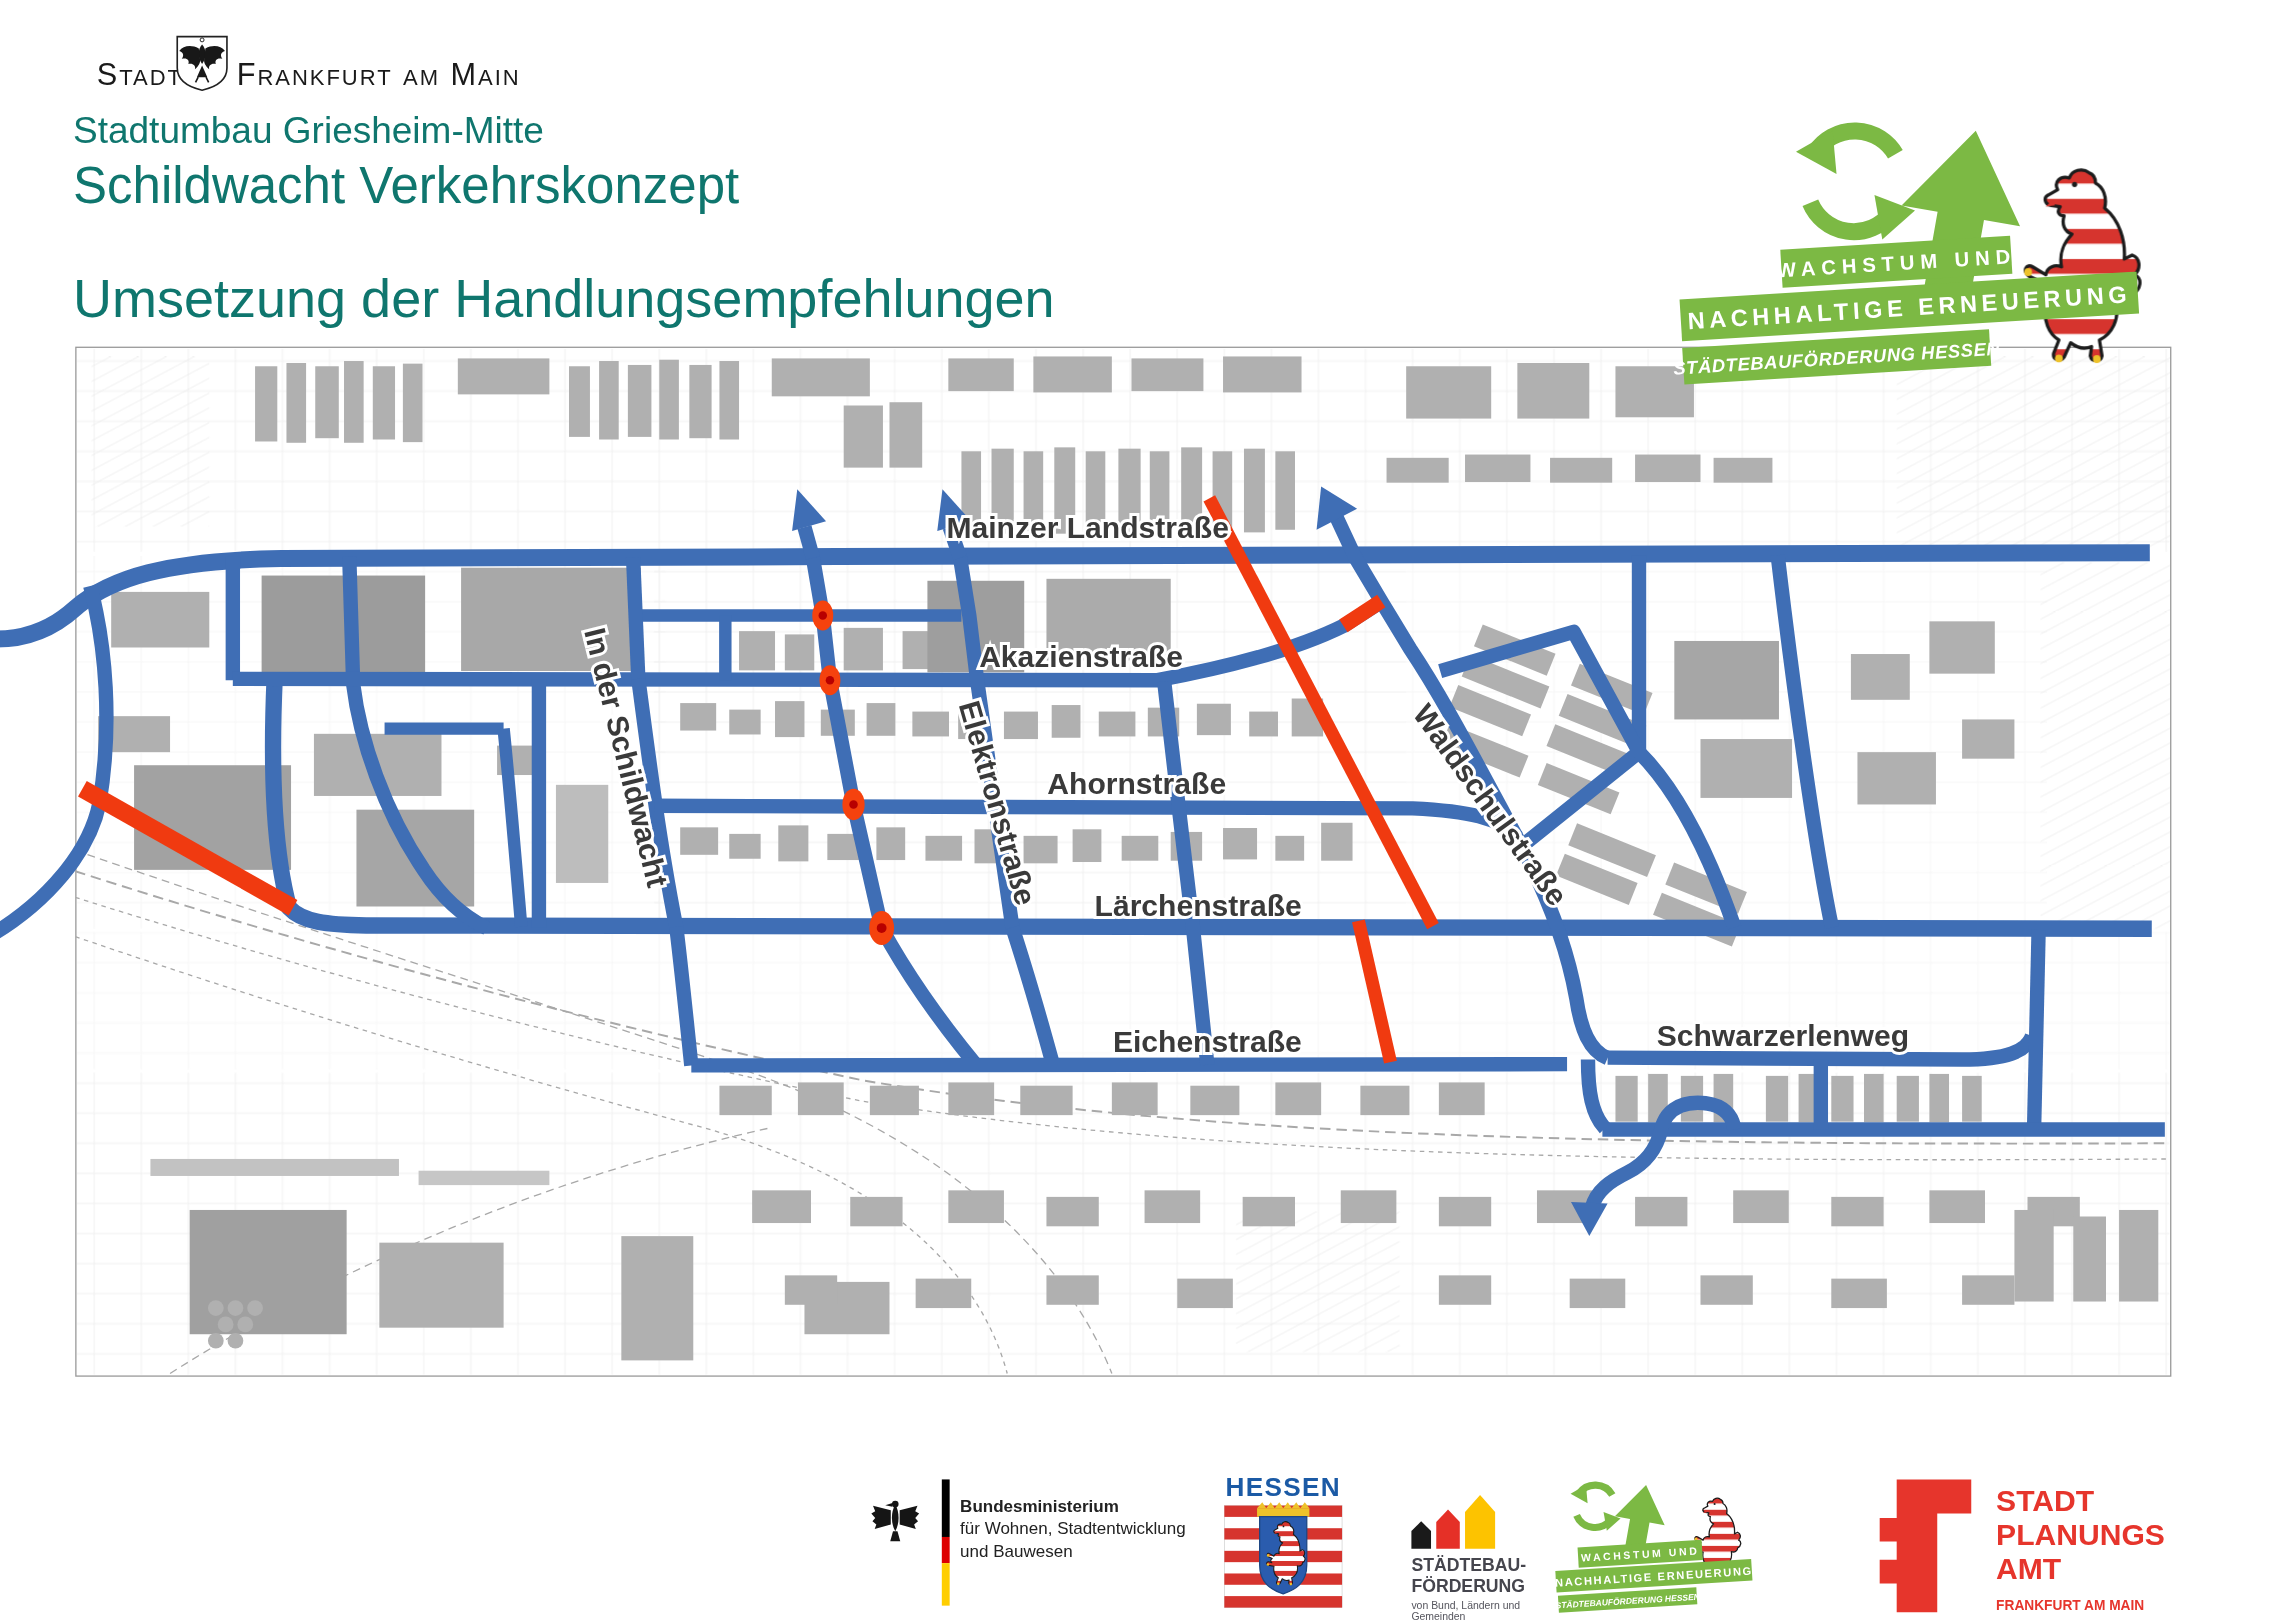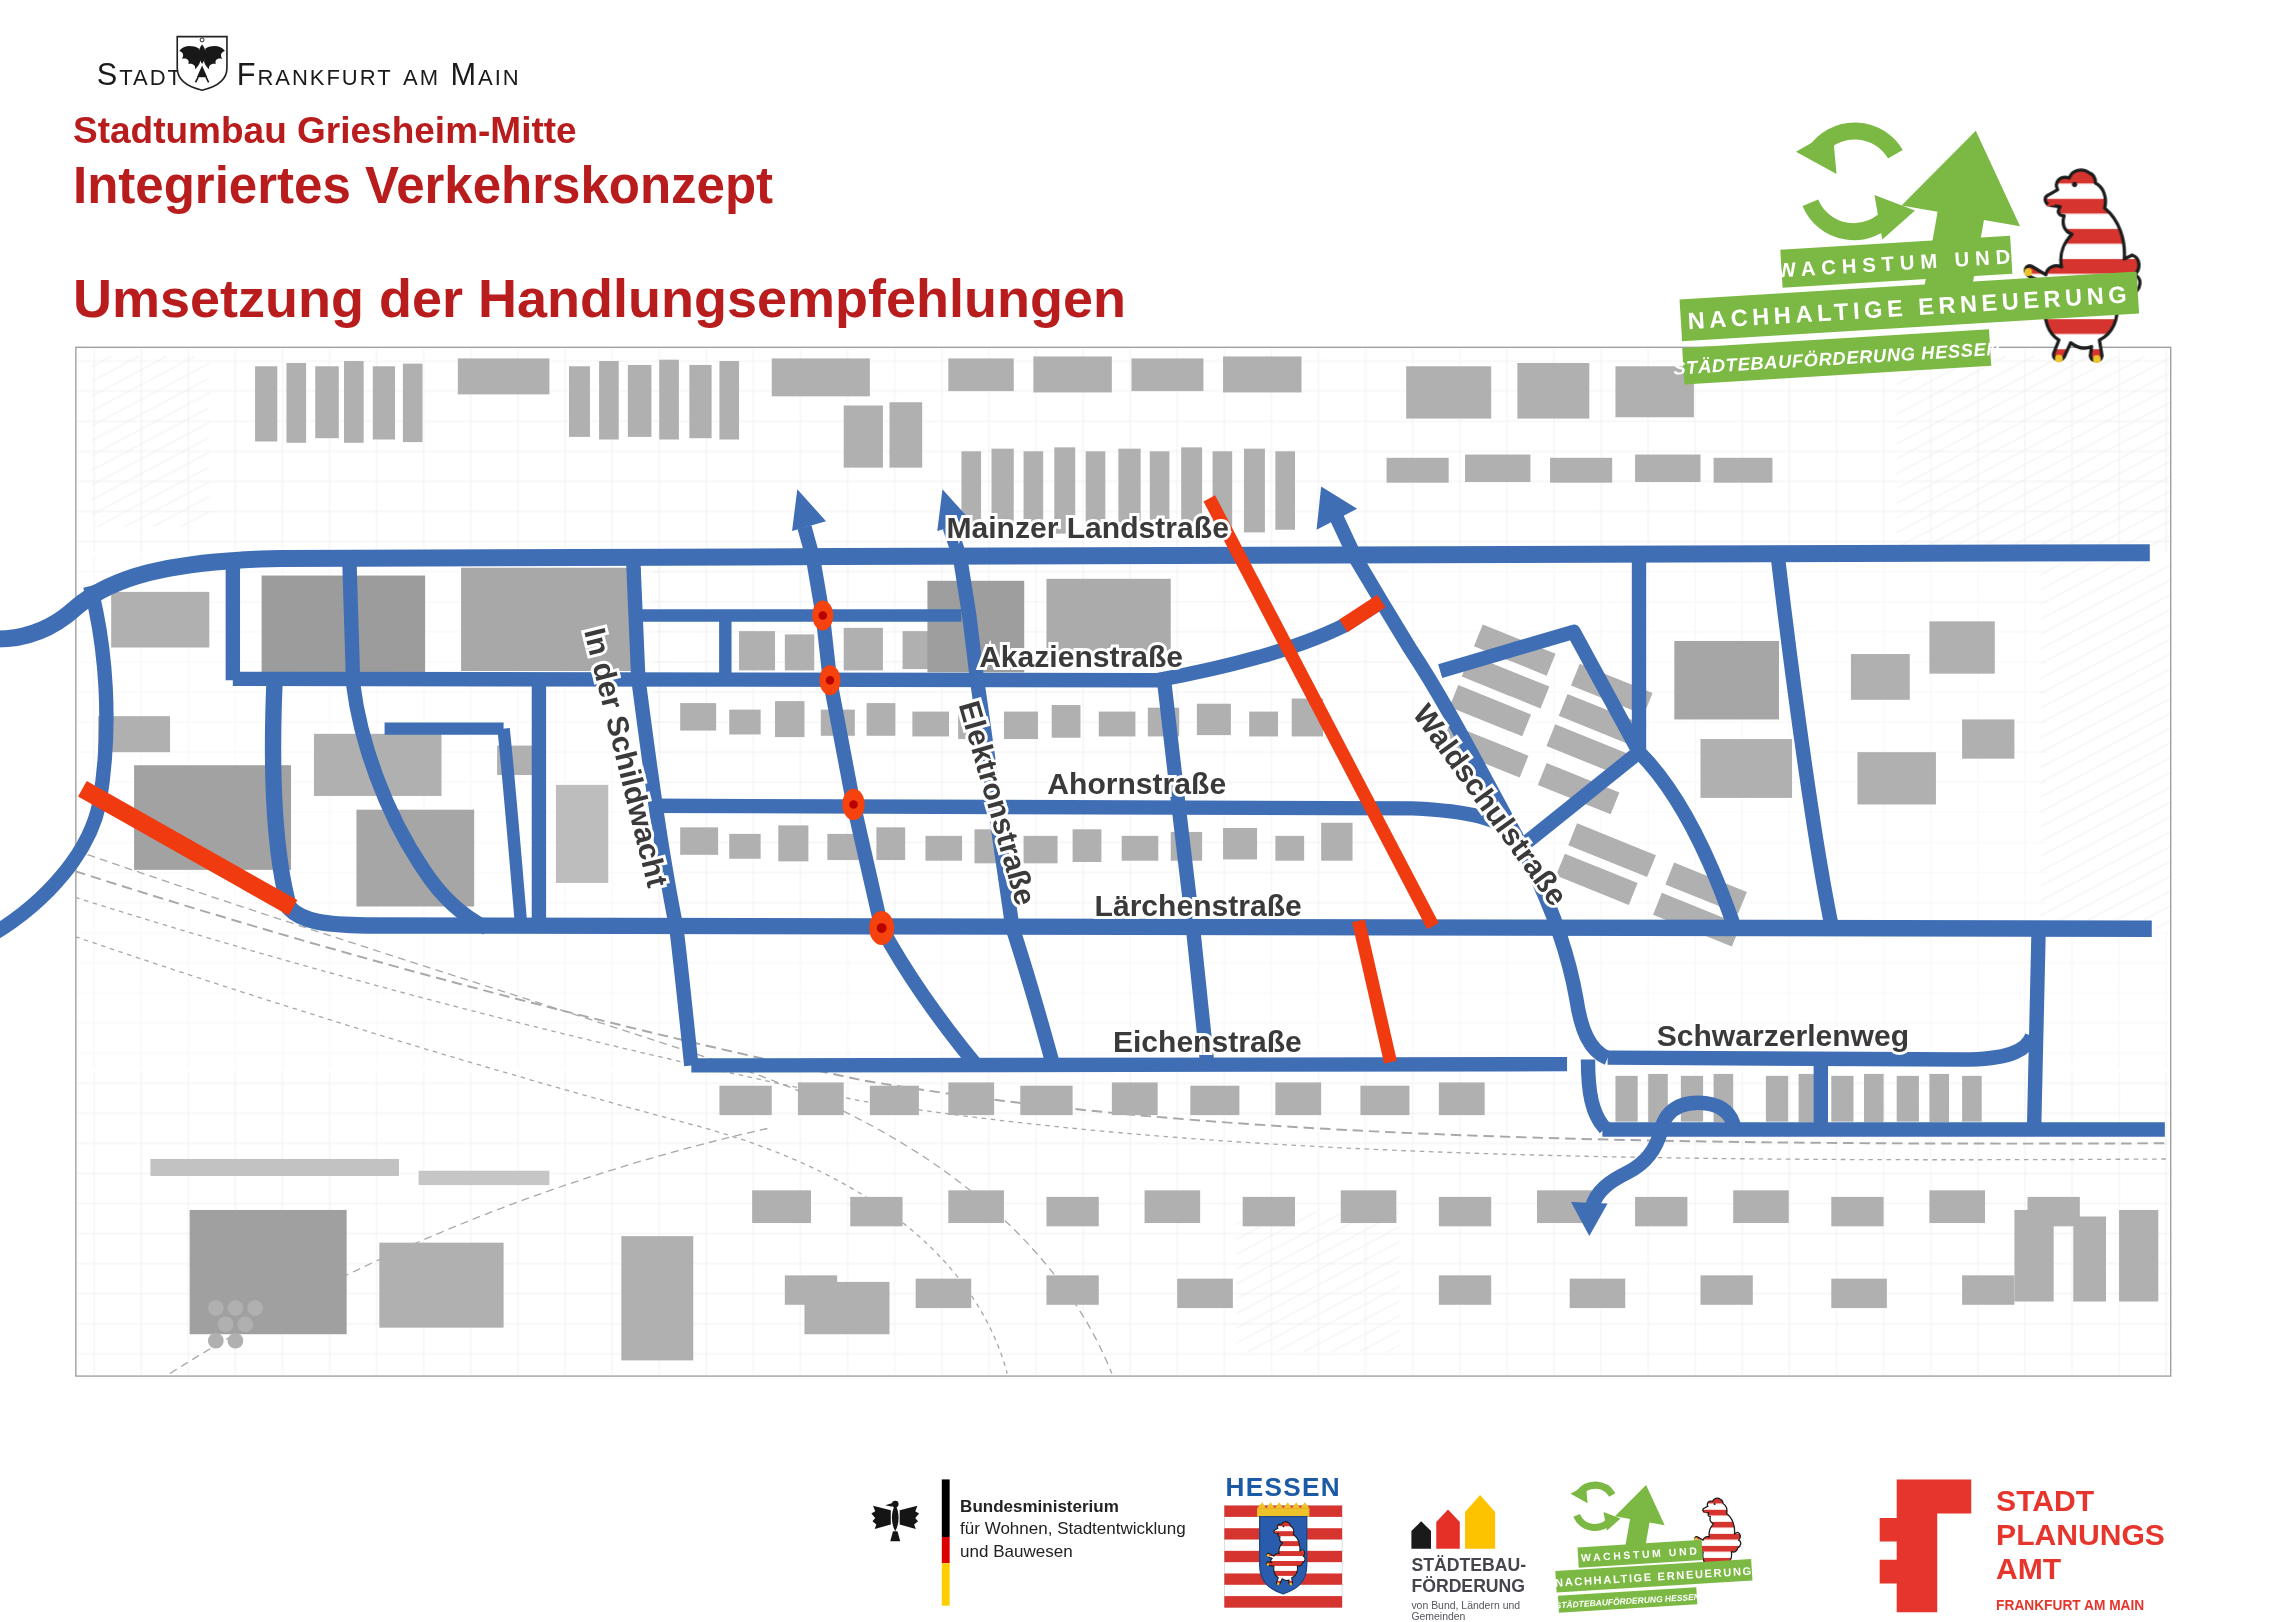--- a/index.html
+++ b/index.html
@@ -1,32 +1,32 @@
 <!DOCTYPE html>
 <html style="font-size:10.5px"><head>
 <meta charset="utf-8">
 <style>
   html,body{margin:0;padding:0;}
   body{
     width:2295px;height:1622px;position:relative;background:#ffffff;
     font-family:"Liberation Sans", sans-serif; overflow:hidden;
   }
-  .hline{position:absolute;left:73px;color:#b91c1c;font-weight:bold;white-space:nowrap;}
+  .hline{position:absolute;left:73px;color:#0f766e;font-weight:normal;white-space:nowrap;}
   #subtitle{top:110px;font-size:37px;}
   #title{top:156px;font-size:51px;}
   #heading{top:267px;font-size:54px;}
   svg text{font-family:"Liberation Sans", sans-serif;}
   .street{font-size:46px;font-weight:bold;fill:#3a3a3a;stroke:#ffffff;stroke-width:9px;paint-order:stroke;}
   .bannertxt{fill:#ffffff;font-weight:bold;}
 </style>
 </head>
 <body>
 
 <div class="hline" id="subtitle">Stadtumbau Griesheim-Mitte</div>
-<div class="hline" id="title">Integriertes Verkehrskonzept</div>
+<div class="hline" id="title">Schildwacht Verkehrskonzept</div>
 <div class="hline" id="heading">Umsetzung der Handlungsempfehlungen</div>
 
 <svg width="2295" height="1622" viewBox="0 0 3509 2480" style="position:absolute;left:0;top:0;" xmlns="http://www.w3.org/2000/svg">
 
   <defs>
     <clipPath id="mapclip">
         <rect x="116" y="531" width="3203" height="1573"></rect>
       </clipPath>
 
     <pattern id="lots" width="72" height="46" patternUnits="userSpaceOnUse">

